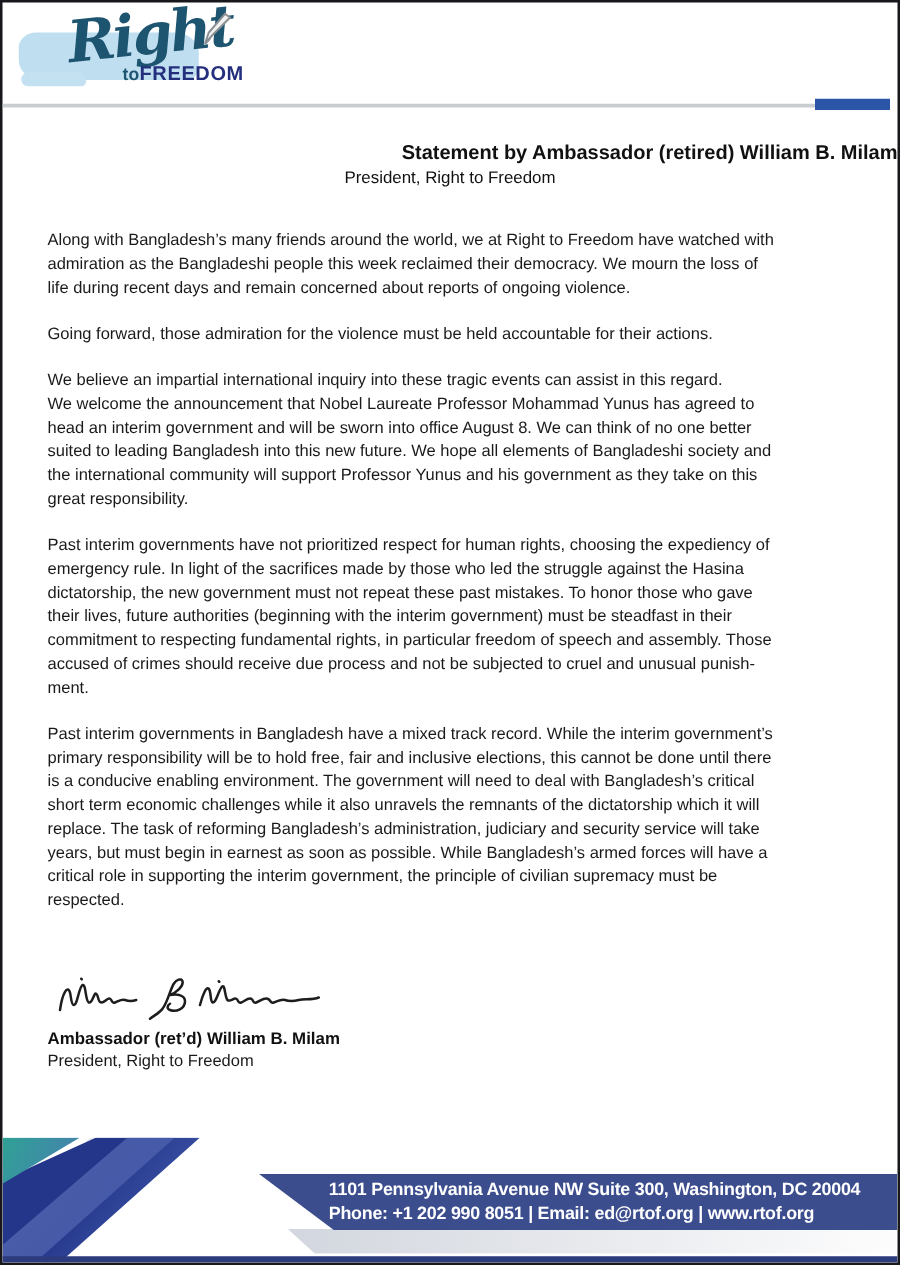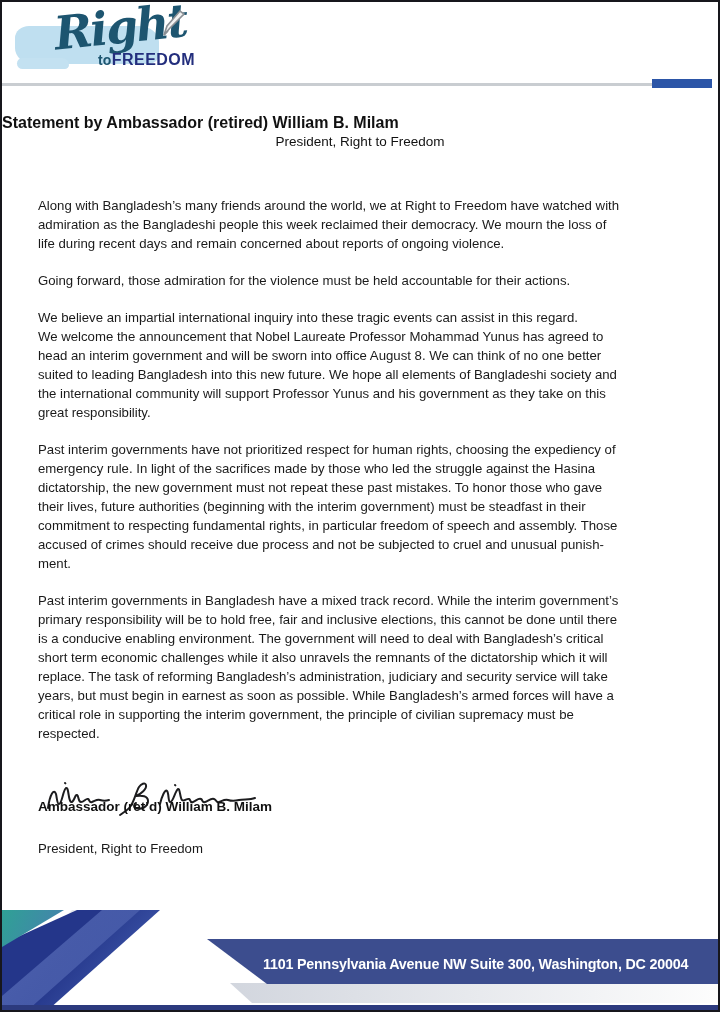--- a/index.html
+++ b/index.html
@@ -24,42 +24,42 @@
     font-family:"DejaVu Serif", serif;font-style:italic;font-weight:bold;
     font-size:46px;color:#1d5570;transform:rotate(-6deg);letter-spacing:-2px;}
   .pen{position:absolute;left:158px;top:6px;}
   .brand-sub{position:absolute;left:96px;top:49px;font-size:15px;letter-spacing:.2px;}
   .brand-sub .to{color:#1d5570;font-weight:bold;font-size:14px;}
   .brand-sub .freedom{color:#232e7d;font-weight:bold;font-size:16px;letter-spacing:.5px;}
   .rule{position:absolute;left:0;top:81px;width:710px;height:3px;background:#c9cdd1;}
   .rule-accent{position:absolute;left:650px;top:77px;width:60px;height:9px;background:#2b55a7;}
 
   
-  .title{position:absolute;left:0;top:112px;width:716px;text-align:left;
+  .title{position:absolute;left:0;top:112px;width:716px;text-align:right;
     font-size:16px;font-weight:bold;color:#111;}
   .subtitle{position:absolute;left:0;top:132px;width:716px;text-align:center;
     font-size:13.5px;color:#111;}
   .body-text{position:absolute;left:36px;top:178px;width:668px;
     font-size:13.2px;line-height:19px;color:#1a1a1a;}
-  .para{white-space:pre-line;margin:16px 0 18px 0;}
+  .para{white-space:pre-line;margin:2px 0 18px 0;}
 
   
   .sig-svg{position:absolute;left:40px;top:772px;}
-  .sig-name{position:absolute;left:36px;top:797px;font-size:13.5px;font-weight:bold;color:#111;}
+  .sig-name{position:absolute;left:36px;top:821px;font-size:13.5px;font-weight:bold;color:#111;}
   .sig-title{position:absolute;left:36px;top:839px;font-size:13.2px;color:#1a1a1a;}
 
   
   .footer{position:absolute;left:0;bottom:0;width:716px;height:100px;}
   .f-gray-under{position:absolute;left:228px;top:73px;width:488px;height:20px;
     background:linear-gradient(to right,#d2d6de,#fdfdfd);
     clip-path:polygon(0 0,100% 0,100% 100%,22px 100%);}
   .f-banner{position:absolute;left:205px;top:29px;width:511px;height:45px;
     background:#3c4d8e;
     clip-path:polygon(0 0,100% 0,100% 100%,60px 100%);}
-  .f-banner-text{position:absolute;left:56px;top:16px;width:440px;
+  .f-banner-text{position:absolute;left:56px;top:4px;width:440px;
     color:#ffffff;font-weight:bold;font-size:14.3px;line-height:19px;
     letter-spacing:-0.2px;white-space:nowrap;}
   .f-gray-band{position:absolute;left:0;top:0;width:150px;height:100px;
     background:linear-gradient(120deg,#dfe3e8,#f6f7f9);
     clip-path:polygon(70px 0,132px 0,30px 100%,0 100%,0 78%);}
   .f-blue{position:absolute;left:0;top:0;width:255px;height:100px;
     background:linear-gradient(130deg,#24368a 30%,#3d55a8 55%,#2c4092 80%);
     clip-path:polygon(0 34%,75px 0,158px 0,46px 100%,0 100%);}
   .f-blue-stripe{position:absolute;left:0;top:0;width:255px;height:100px;
     background:linear-gradient(130deg,#5468b4,#3a4f9f);opacity:.85;
@@ -132,20 +132,21 @@
     </svg>
   </div>
   <div class="sig-name">Ambassador (ret’d) William B. Milam</div>
   <div class="sig-title">President, Right to Freedom</div>
 
   <div class="footer">
     <div class="f-gray-under"></div>
     <div class="f-banner">
       <div class="f-banner-text">
         <div>1101 Pennsylvania Avenue NW Suite 300, Washington, DC 20004</div>
+        <div>Phone: +1 202 990 8051 | Email: ed@rtof.org | www.rtof.org</div>
       </div>
     </div>
     <div class="f-gray-band"></div>
     <div class="f-blue"></div>
     <div class="f-blue-stripe"></div>
     <div class="f-teal"></div>
     <div class="f-bottom-strip"></div>
   </div>
 
 </div>

